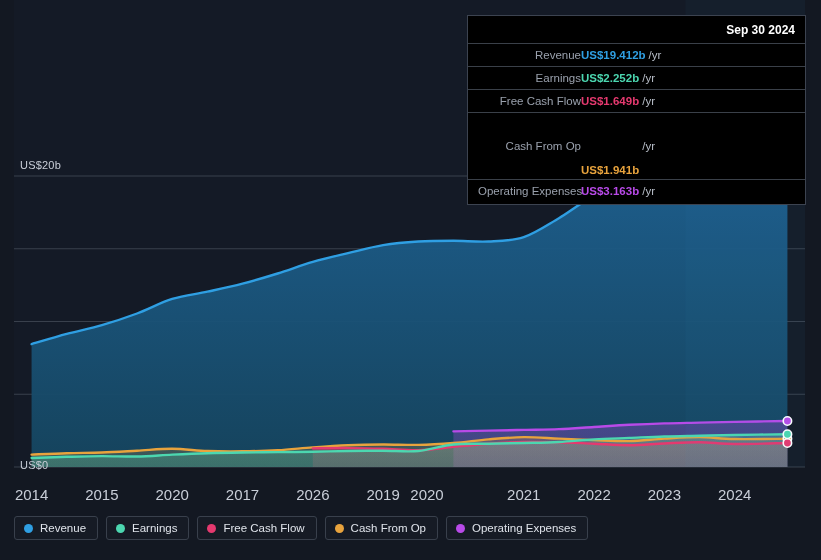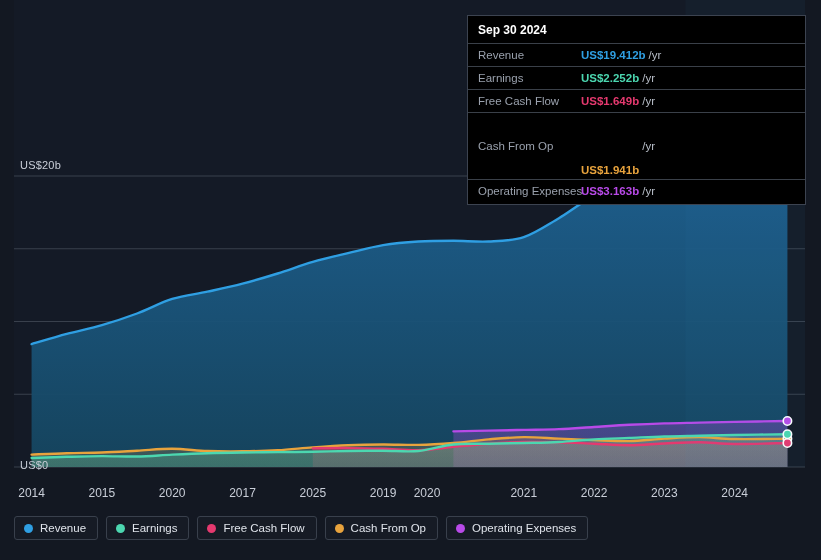--- a/index.html
+++ b/index.html
@@ -25,34 +25,35 @@
     letter-spacing:.2px;
     white-space:nowrap;
   }
   .y-top{left:20px;top:159px;}
   .y-zero{left:20px;top:459px;}
 
   
   .x-axis{position:absolute;left:0;top:486px;width:821px;height:18px;}
   .x-tick{
     position:absolute;top:0;
-    font-size:12px;
+    font-size:15px;
     color:#c9ced8;
     transform:translateX(-50%);
     white-space:nowrap;
   }
 
   
   .tooltip{
     position:absolute;left:467px;top:15px;width:339px;
     background:#000000;
     border:1px solid #3c4350;
     box-sizing:border-box;
     padding:0 0 2px 0;
     z-index:20;
+    text-align:right;
   }
   .tt-title{
     font-size:12px;font-weight:bold;color:#ffffff;
     padding:7px 10px 6px 10px;
   }
   .tt-row{
     display:flex;align-items:center;
     border-top:1px solid #3a4049;
     padding:3px 10px 3px 10px;
     min-height:16px;
@@ -143,21 +144,21 @@
   </div>
 
   <div class="y-label y-top">US$20b</div>
   <div class="y-label y-zero">US$0</div>
 
   <div class="x-axis" id="x-axis">
       <div class="x-tick" style="left: 31.5778px;">2014</div>
       <div class="x-tick" style="left: 101.889px;">2015</div>
       <div class="x-tick" style="left: 172.2px;">2020</div>
       <div class="x-tick" style="left: 242.511px;">2017</div>
-      <div class="x-tick" style="left: 312.822px;">2025</div>
+      <div class="x-tick" style="left: 312.822px;">2026</div>
       <div class="x-tick" style="left: 383.133px;">2019</div>
       <div class="x-tick" style="left: 427px; text-align: right;">2020</div>
       <div class="x-tick" style="left: 523.756px;">2021</div>
       <div class="x-tick" style="left: 594.067px;">2022</div>
       <div class="x-tick" style="left: 664.378px;">2023</div>
       <div class="x-tick" style="left: 734.689px;">2024</div>
     </div>
 
   <div class="tooltip">
     <div class="tt-title">Sep 30 2024</div>

